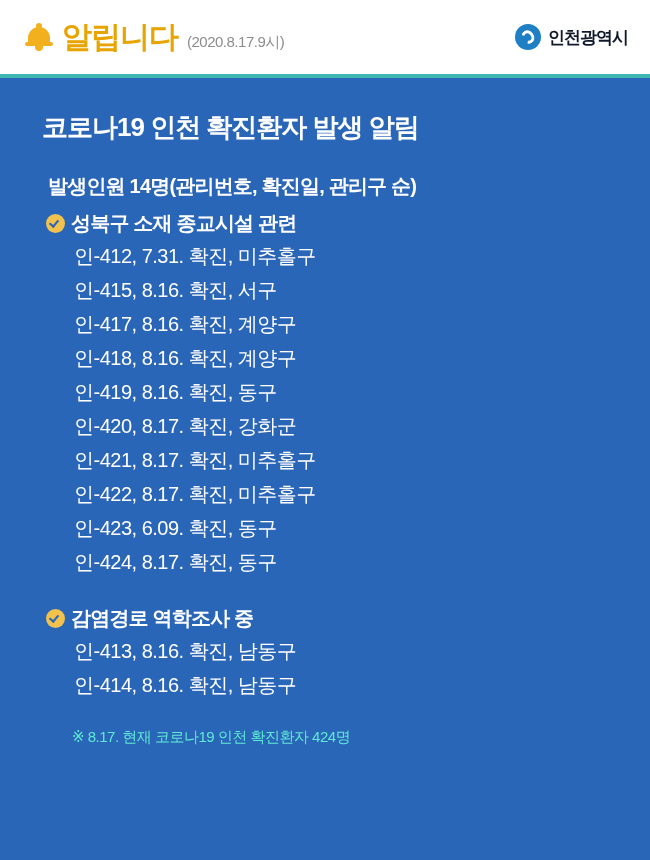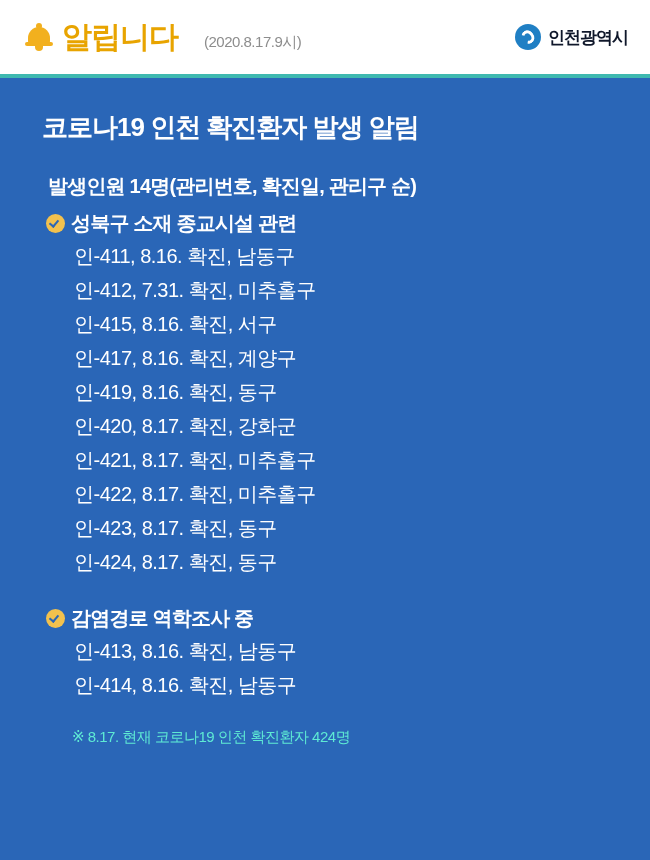--- a/index.html
+++ b/index.html
@@ -83,21 +83,21 @@
   .header-title {
     font-size: 30px;
     font-weight: bold;
     color: #e8a400;
     letter-spacing: -1px;
     line-height: 1;
   }
   .header-date {
     font-size: 15px;
     color: #8d8d8d;
-    margin-left: 26px;
+    margin-left: 9px;
     letter-spacing: -0.5px;
   }
   .header-right {
     display: flex;
     align-items: center;
     flex: 0 0 auto;
   }
   .city-logo-mark {
     width: 26px;
     height: 26px;
@@ -234,29 +234,29 @@
   <div class="content">
     <div class="doc-title">코로나19 인천 확진환자 발생 알림</div>
     <div class="summary">발생인원 14명(관리번호, 확진일, 관리구 순)</div>
 
     <div class="group">
       <div class="group-header">
         <span class="check-icon"></span>
         <span class="group-label">성북구 소재 종교시설 관련</span>
       </div>
       <ul class="case-list">
-        <li class="case-item">인-411, 8.16. 확진, 남동구</li>
         <li class="case-item">인-412, 7.31. 확진, 미추홀구</li>
         <li class="case-item">인-415, 8.16. 확진, 서구</li>
         <li class="case-item">인-417, 8.16. 확진, 계양구</li>
+        <li class="case-item">인-418, 8.16. 확진, 계양구</li>
         <li class="case-item">인-419, 8.16. 확진, 동구</li>
         <li class="case-item">인-420, 8.17. 확진, 강화군</li>
         <li class="case-item">인-421, 8.17. 확진, 미추홀구</li>
         <li class="case-item">인-422, 8.17. 확진, 미추홀구</li>
-        <li class="case-item">인-423, 8.17. 확진, 동구</li>
+        <li class="case-item">인-423, 6.09. 확진, 동구</li>
         <li class="case-item">인-424, 8.17. 확진, 동구</li>
       </ul>
     </div>
 
     <div class="group-gap"></div>
 
     <div class="group">
       <div class="group-header">
         <span class="check-icon"></span>
         <span class="group-label">감염경로 역학조사 중</span>

